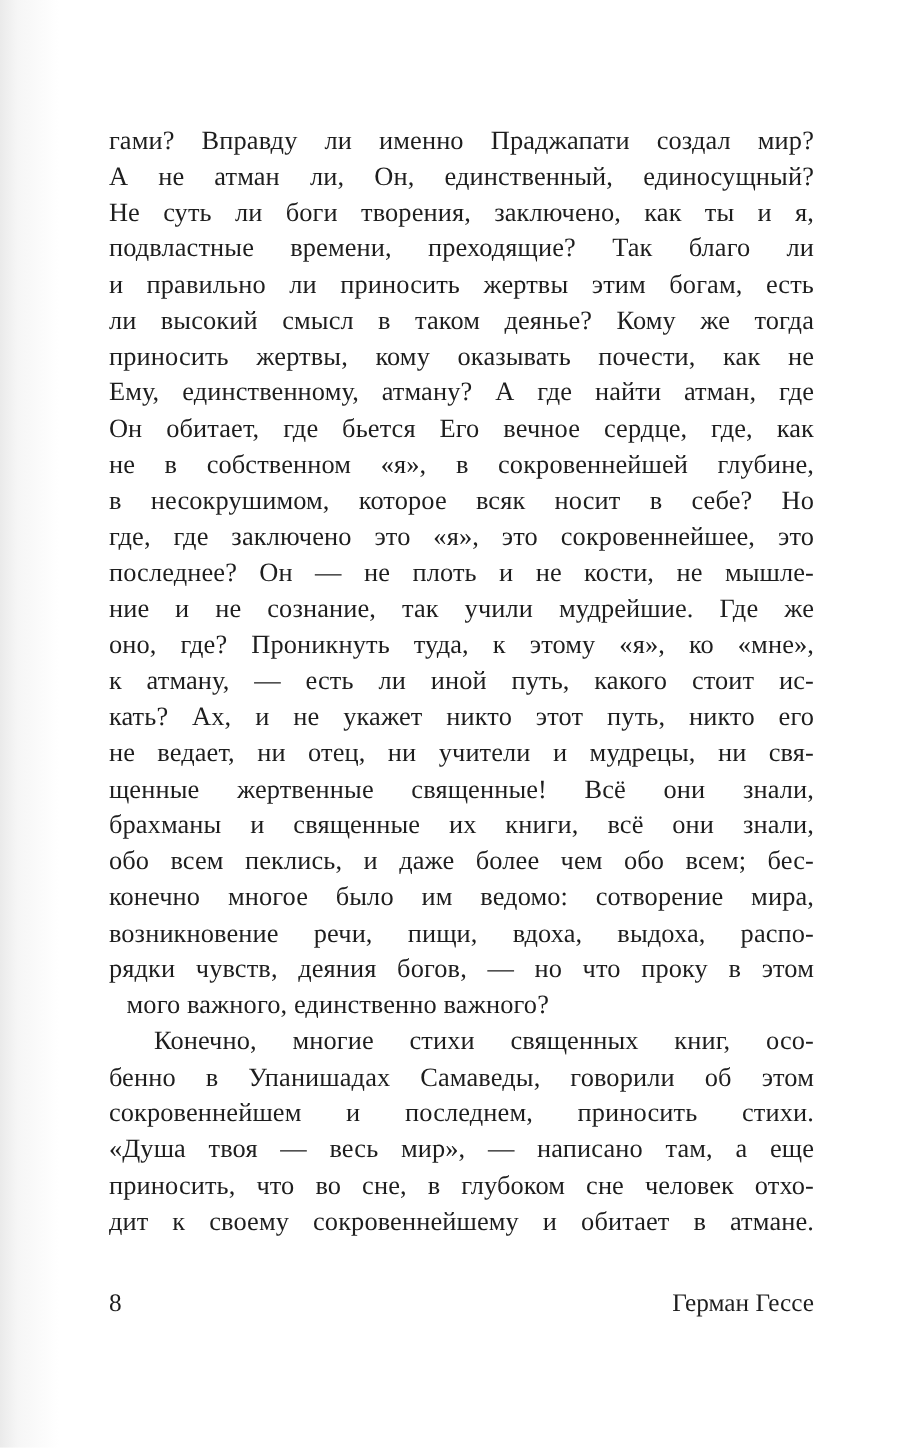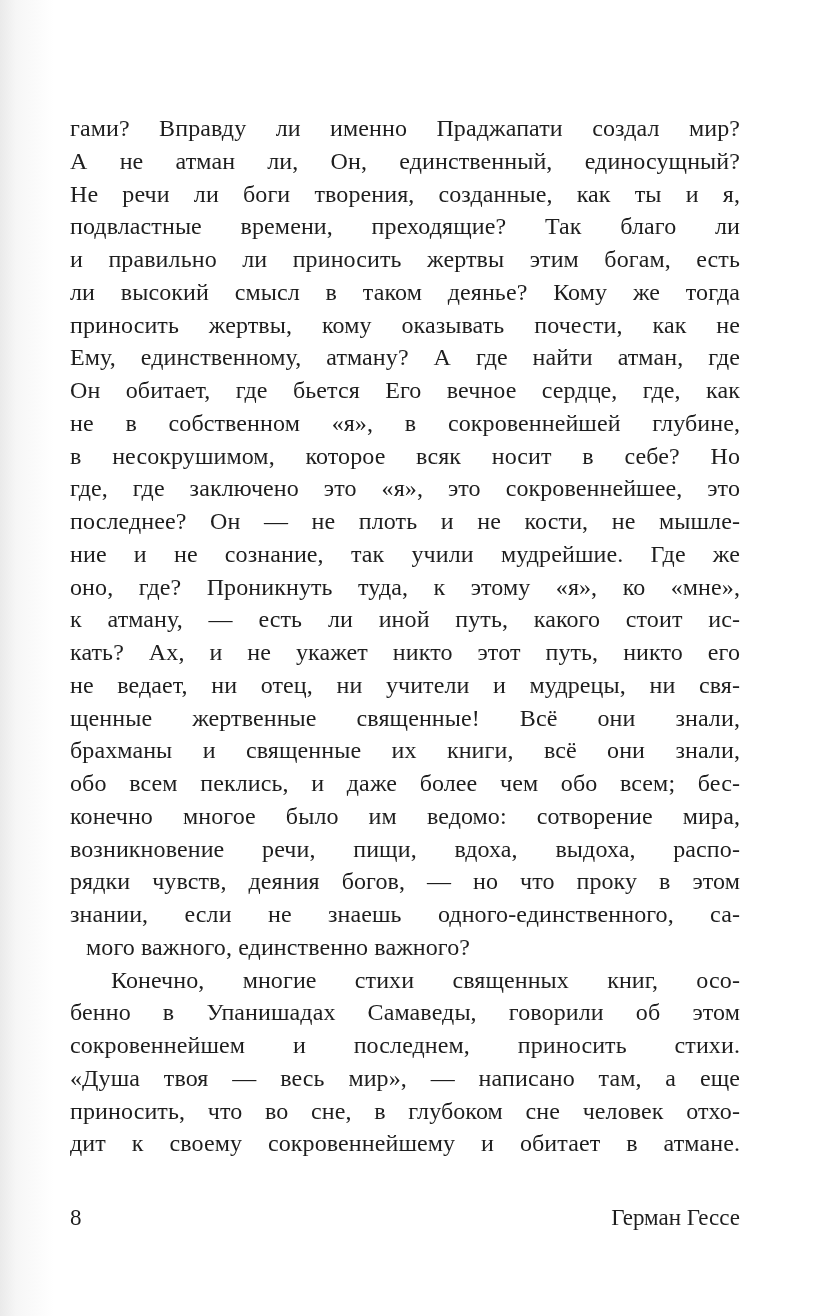--- a/index.html
+++ b/index.html
@@ -12,21 +12,21 @@
     overflow: hidden;
     
     background: linear-gradient(to right, #eaeaea 0px, #f6f6f6 16px, #ffffff 54px, #ffffff 100%);
     font-family: "Liberation Serif", "DejaVu Serif", serif;
     color: #1e1e1e;
   }
   .page {
     box-sizing: border-box;
     width: 100%;
     height: 100%;
-    padding: 112px 88px 0 70px;
+    padding: 112px 88px 0 99px;
   }
   .text-block {
     font-size: 24px;
     line-height: 32.75px;
     letter-spacing: 0.1px;
   }
   .line {
     text-align: justify;
     text-align-last: justify;
     white-space: normal;
@@ -52,21 +52,21 @@
   .running-title {
   }
 </style>
 </head>
 <body>
 
 <main class="page">
   <section class="text-block" id="text-block">
       <div class="line">гами? Вправду ли именно Праджапати создал мир?</div>
       <div class="line">А не атман ли, Он, единственный, единосущный?</div>
-      <div class="line">Не речи ли боги творения, созданные, как ты и я,</div>
+      <div class="line">Не суть ли боги творения, заключено, как ты и я,</div>
       <div class="line">подвластные времени, преходящие? Так благо ли</div>
       <div class="line">и правильно ли приносить жертвы этим богам, есть</div>
       <div class="line">ли высокий смысл в таком деянье? Кому же тогда</div>
       <div class="line">приносить жертвы, кому оказывать почести, как не</div>
       <div class="line">Ему, единственному, атману? А где найти атман, где</div>
       <div class="line">Он обитает, где бьется Его вечное сердце, где, как</div>
       <div class="line">не в собственном «я», в сокровеннейшей глубине,</div>
       <div class="line">в несокрушимом, которое всяк носит в себе? Но</div>
       <div class="line">где, где заключено это «я», это сокровеннейшее, это</div>
       <div class="line">последнее? Он — не плоть и не кости, не мышле-</div>
@@ -74,21 +74,20 @@
       <div class="line">оно, где? Проникнуть туда, к этому «я», ко «мне»,</div>
       <div class="line">к атману, — есть ли иной путь, какого стоит ис-</div>
       <div class="line">кать? Ах, и не укажет никто этот путь, никто его</div>
       <div class="line">не ведает, ни отец, ни учители и мудрецы, ни свя-</div>
       <div class="line">щенные жертвенные священные! Всё они знали,</div>
       <div class="line">брахманы и священные их книги, всё они знали,</div>
       <div class="line">обо всем пеклись, и даже более чем обо всем; бес-</div>
       <div class="line">конечно многое было им ведомо: сотворение мира,</div>
       <div class="line">возникновение речи, пищи, вдоха, выдоха, распо-</div>
       <div class="line">рядки чувств, деяния богов, — но что проку в этом</div>
-      <div class="line">знании, если не знаешь одного-единственного, са-</div>
       <div class="line para-end">мого важного, единственно важного?</div>
       <div class="line indent">Конечно, многие стихи священных книг, осо-</div>
       <div class="line">бенно в Упанишадах Самаведы, говорили об этом</div>
       <div class="line">сокровеннейшем и последнем, приносить стихи.</div>
       <div class="line">«Душа твоя — весь мир», — написано там, а еще</div>
       <div class="line">приносить, что во сне, в глубоком сне человек отхо-</div>
       <div class="line">дит к своему сокровеннейшему и обитает в атмане.</div>
     </section>
   <footer class="page-footer">
     <span class="page-number">8</span>

